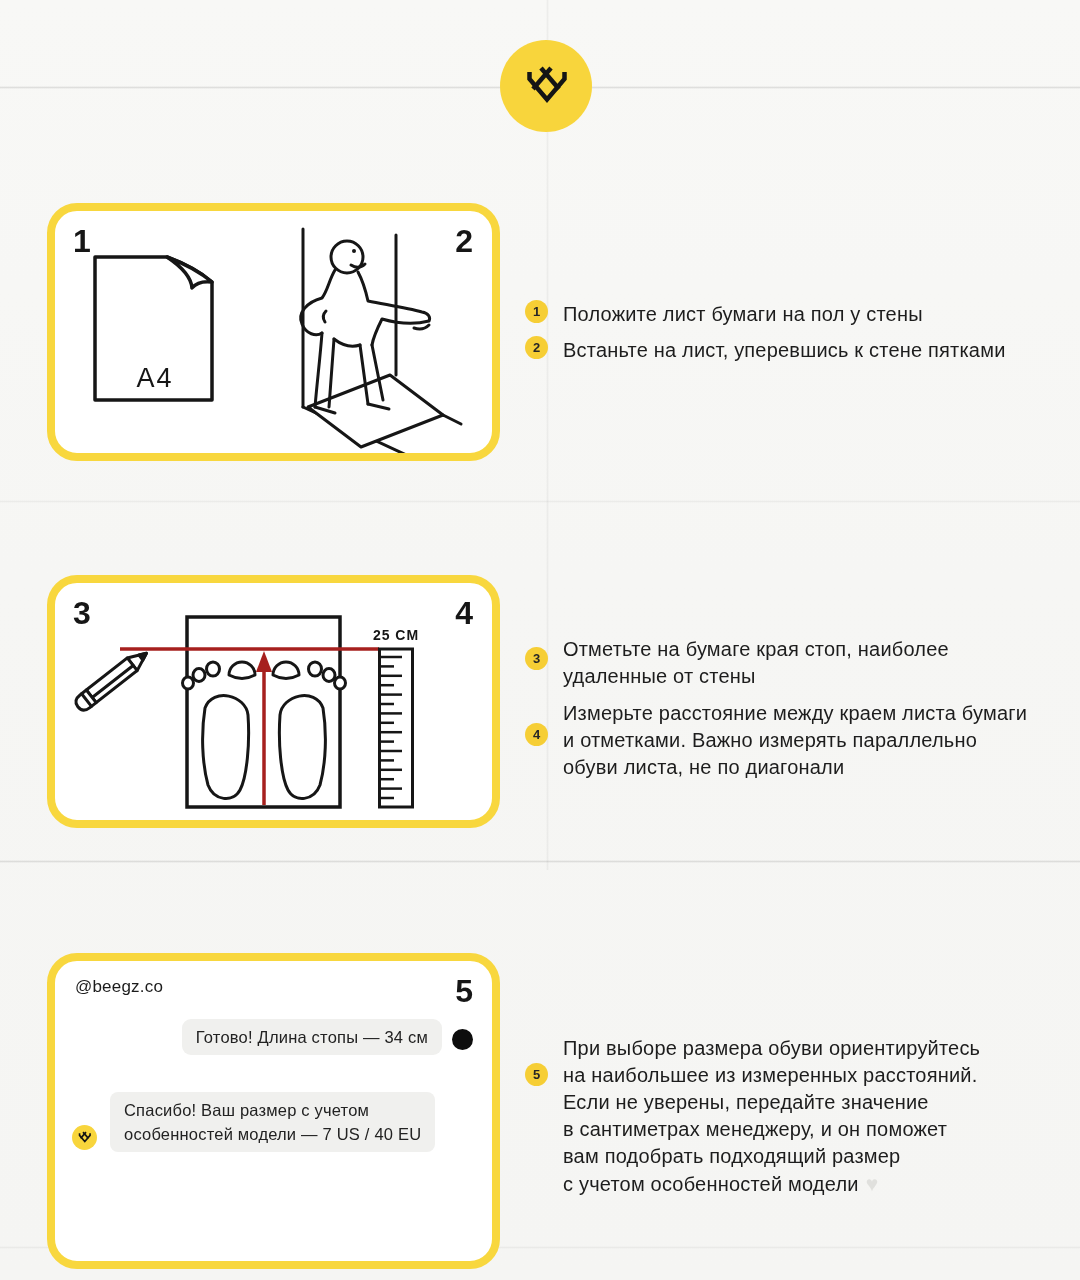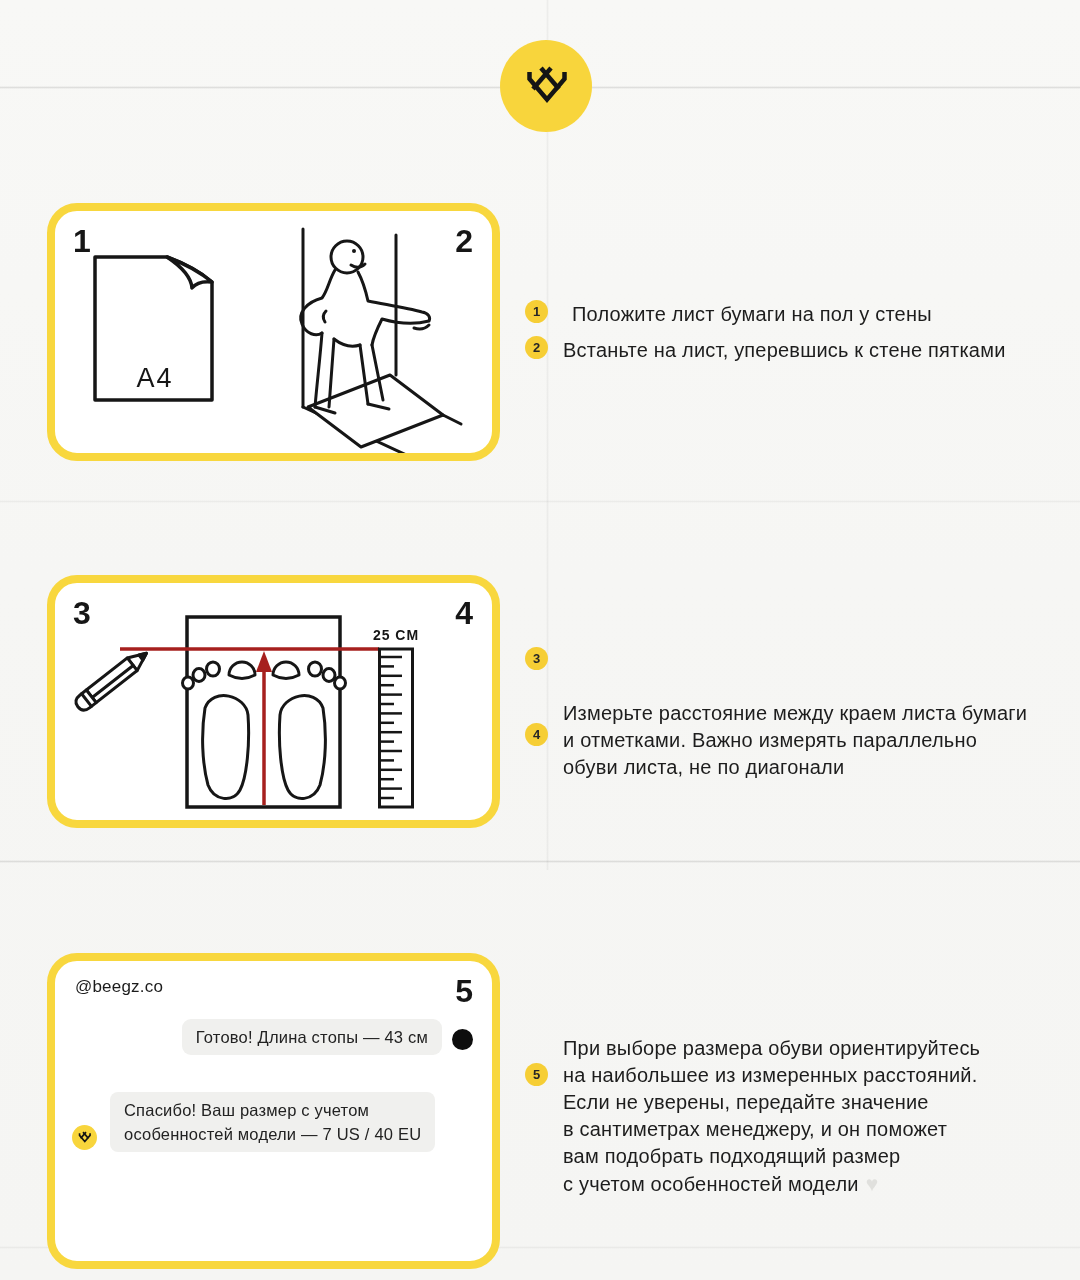--- a/index.html
+++ b/index.html
@@ -165,43 +165,45 @@
         </g>
       </g>
       <text x="341" y="57" text-anchor="middle" font-size="14" font-weight="bold" letter-spacing="1" fill="#161616">25 CM</text>
     </svg>
   </div>
 
   <div class="panel" id="panel3">
     <div class="chat-handle">@beegz.co</div>
     <div class="corner-num num-right">5</div>
 
-    <div class="bubble bubble-out">Готово! Длина стопы — 43 см</div>
+    <div class="bubble bubble-out">Готово! Длина стопы — 34 см</div>
     <div class="user-dot"></div>
 
     <div class="bubble bubble-in">Спасибо! Ваш размер с учетом
 особенностей модели — 7 US / 40 EU</div>
     <div class="chat-avatar">
       <svg width="15" height="15" viewBox="0 0 100 100">
         <g fill="none" stroke="#151515" stroke-width="11">
           <path d="M17,22 V36 L52,77 L87,36 V22"></path>
           <path d="M40,14 L76,56"></path>
           <path d="M60,14 L24,56"></path>
         </g>
       </svg>
     </div>
   </div>
 
   <div class="badge" style="top:300px;">1</div>
-  <div class="step-text" style="top:301px;margin-left:9px;">Положите лист бумаги на пол у стены</div>
+  <div class="step-text" style="top:301px;">Положите лист бумаги на пол у стены</div>
 
   <div class="badge" style="top:336px;">2</div>
   <div class="step-text" style="top:337px;">Встаньте на лист, уперевшись к стене пятками</div>
 
   <div class="badge" style="top:647px;">3</div>
+  <div class="step-text" style="top:636px;">Отметьте на бумаге края стоп, наиболее
+удаленные от стены</div>
 
   <div class="badge" style="top:723px;">4</div>
   <div class="step-text" style="top:700px;">Измерьте расстояние между краем листа бумаги
 и отметками. Важно измерять параллельно
 обуви листа, не по диагонали</div>
 
   <div class="badge" style="top:1063px;">5</div>
   <div class="step-text" style="top:1008px;">
     <span>При выборе размера обуви ориентируйтесь
 на наибольшее из измеренных расстояний.

